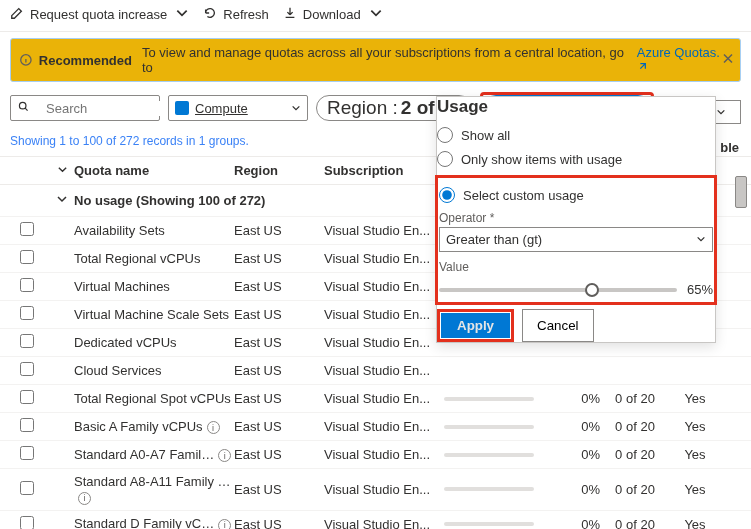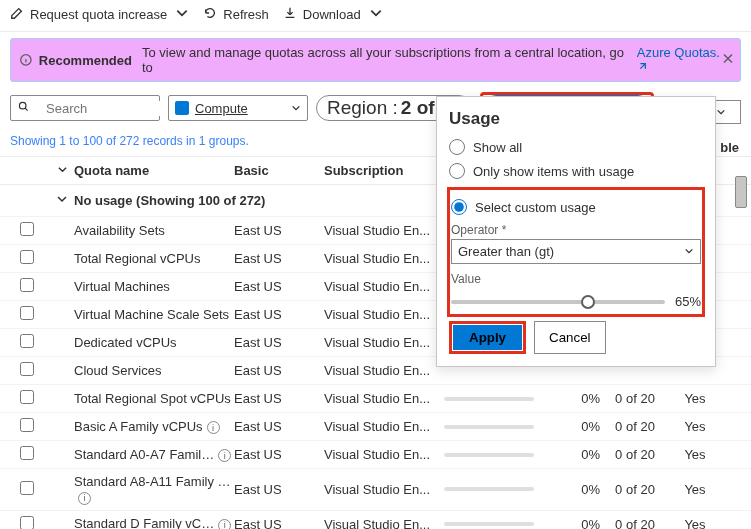--- a/index.html
+++ b/index.html
@@ -3,21 +3,21 @@
 <meta charset="utf-8">
 <style>
 * { box-sizing: border-box; margin: 0; padding: 0; font-family: "Segoe UI", -apple-system, sans-serif; }
 body { font-size: 13px; color: #323130; background: #fff; width: 751px; height: 529px; overflow: hidden; position: relative; }
 
 .toolbar { display: flex; align-items: center; gap: 14px; padding: 6px 10px 8px; border-bottom: 1px solid #edebe9; }
 .t-btn { display: inline-flex; align-items: center; gap: 6px; background: none; border: none; cursor: pointer; color: #323130; font-size: 13px; }
 .t-btn svg { width: 14px; height: 14px; }
 .chev-down { margin-left: 2px; }
 
-.rec-bar { display: flex; align-items: center; gap: 6px; background: #f0abfc; border: 1px solid #a7cff3; border-radius: 3px; margin: 6px 10px; padding: 6px 8px; position: relative; }
+.rec-bar { display: flex; align-items: center; gap: 6px; background: #eab308; border: 1px solid #a7cff3; border-radius: 3px; margin: 6px 10px; padding: 6px 8px; position: relative; }
 .rec-bar .info-ic { width: 14px; height: 14px; color: #605e5c; }
 .rec-bar .bold { font-weight: 600; margin-right: 4px; }
 .rec-bar .link { color: #0067b8; text-decoration: none; }
 .rec-close { position: absolute; right: 6px; top: 50%; transform: translateY(-50%); cursor: pointer; color: #605e5c; }
 
 .filter-row { display: flex; align-items: center; gap: 8px; padding: 4px 10px 6px; }
 .search-box { display: flex; align-items: center; border: 1px solid #8a8886; border-radius: 2px; height: 26px; width: 150px; padding: 0 6px; gap: 16px; }
 .search-box input { border: none; outline: none; flex: 1; font-size: 13px; }
 .compute-box { display: flex; align-items: center; border: 1px solid #8a8886; border-radius: 2px; height: 26px; width: 140px; padding: 0 6px; gap: 6px; cursor: pointer; text-decoration: underline; }
 .compute-ic { width: 14px; height: 14px; background: #0078d4; border-radius: 2px; display:inline-block; }
@@ -40,32 +40,32 @@
 .col-adj { width: 50px; text-align: center; }
 
 .group-row { display: flex; align-items: center; font-weight: 600; padding: 8px; border-bottom: 1px solid #f3f2f1; }
 .group-row .col-ex svg { width: 12px; height: 12px; }
 
 .row { display: flex; align-items: center; padding: 5px 8px; border-bottom: 1px solid #f3f2f1; font-size: 13px; min-height: 27px; }
 .row input[type=checkbox] { width: 14px; height: 14px; margin-left: 12px; }
 .usage-bar { width: 90px; height: 4px; background: #e1dfdd; border-radius: 2px; }
 .info-dot { display:inline-flex; width:13px; height:13px; border:1px solid #8a8886; border-radius:50%; font-size:9px; align-items:center; justify-content:center; margin-left:4px; color:#605e5c; }
 
-.filter-panel { position:absolute; top:96px; left:436px; width:280px; background:#fff; border:1px solid #c8c6c4; box-shadow:0 4px 12px rgba(0,0,0,0.12); padding:12px; z-index:10; }
+.filter-panel { position:absolute; top:96px; left:436px; width:280px; background:#fff; border:1px solid #c8c6c4; box-shadow:0 4px 12px rgba(0,0,0,0.12); padding:0; z-index:10; }
 .filter-panel h3 { font-size:17px; font-weight:600; margin-bottom:10px; }
 .radio-row { display:flex; align-items:center; gap:8px; margin:8px 0; cursor:pointer; }
 .radio-row input { width:16px; height:16px; accent-color:#0078d4; }
 .red-box { border:3px solid #e3301d; padding:1px; margin:2px -2px; }
 .panel-label { font-size:12px; color:#605e5c; margin:8px 0 2px; }
 .op-select { width:100%; border:1px solid #8a8886; padding:4px 6px; display:flex; justify-content:space-between; align-items:flex-end; cursor:pointer; }
 .slider-row { display:flex; align-items:center; gap:10px; margin:8px 0 4px; }
 .slider { flex:1; appearance:none; height:4px; background:#c8c6c4; border-radius:2px; outline:none; }
 .slider::-webkit-slider-thumb { appearance:none; width:14px; height:14px; border-radius:50%; background:#fff; border:2px solid #605e5c; cursor:pointer; }
 .btn-row { display:flex; gap:8px; margin-top:4px; }
-.btn-primary { background:#0078d4; color:#000000; border:none; padding:5px 16px; font-weight:600; cursor:pointer; }
+.btn-primary { background:#0078d4; color:#e5e5e5; border:none; padding:5px 16px; font-weight:600; cursor:pointer; }
 .btn-secondary { background:#fff; border:1px solid #8a8886; padding:5px 14px; cursor:pointer; }
 .red-wrap-btn { border:3px solid #e3301d; display:inline-block; padding:1px; }
 
 .right-dd { position:absolute; right:10px; top:100px; width:40px; height:24px; border:1px solid #8a8886; display:flex; align-items:center; justify-content:center; cursor:pointer; background:#fff; }
 .right-adj { position:absolute; right:12px; top:140px; font-weight:600; font-size:13px; }
 .scroll-thumb { position:absolute; right:4px; top:176px; width:12px; height:32px; background:#c8c6c4; border:1px solid #8a8886; border-radius:2px; }
 
 svg { fill:none; stroke:currentColor; stroke-width:1.5; }
 </style>
 </head>
@@ -150,21 +150,21 @@
 <div class="right-adj">ble</div>
 <div class="scroll-thumb"></div>
 
 <div class="table">
   <div class="thead">
     <div class="col-ck"></div>
     <div class="col-ex"><svg viewBox="0 0 12 12" width="11" height="11">
           <path d="M2 4l4 4 4-4"></path>
         </svg></div>
     <div class="col-name">Quota name</div>
-    <div class="col-region">Basic</div>
+    <div class="col-region">Region</div>
     <div class="col-sub">Subscription</div>
     <div class="col-usage"></div>
       <div class="col-pct"></div>
       <div class="col-quota"></div>
       <div class="col-adj"></div>
   </div>
 
   <div class="group-row">
     <div class="col-ck"></div>
     <div class="col-ex"><svg viewBox="0 0 12 12">

